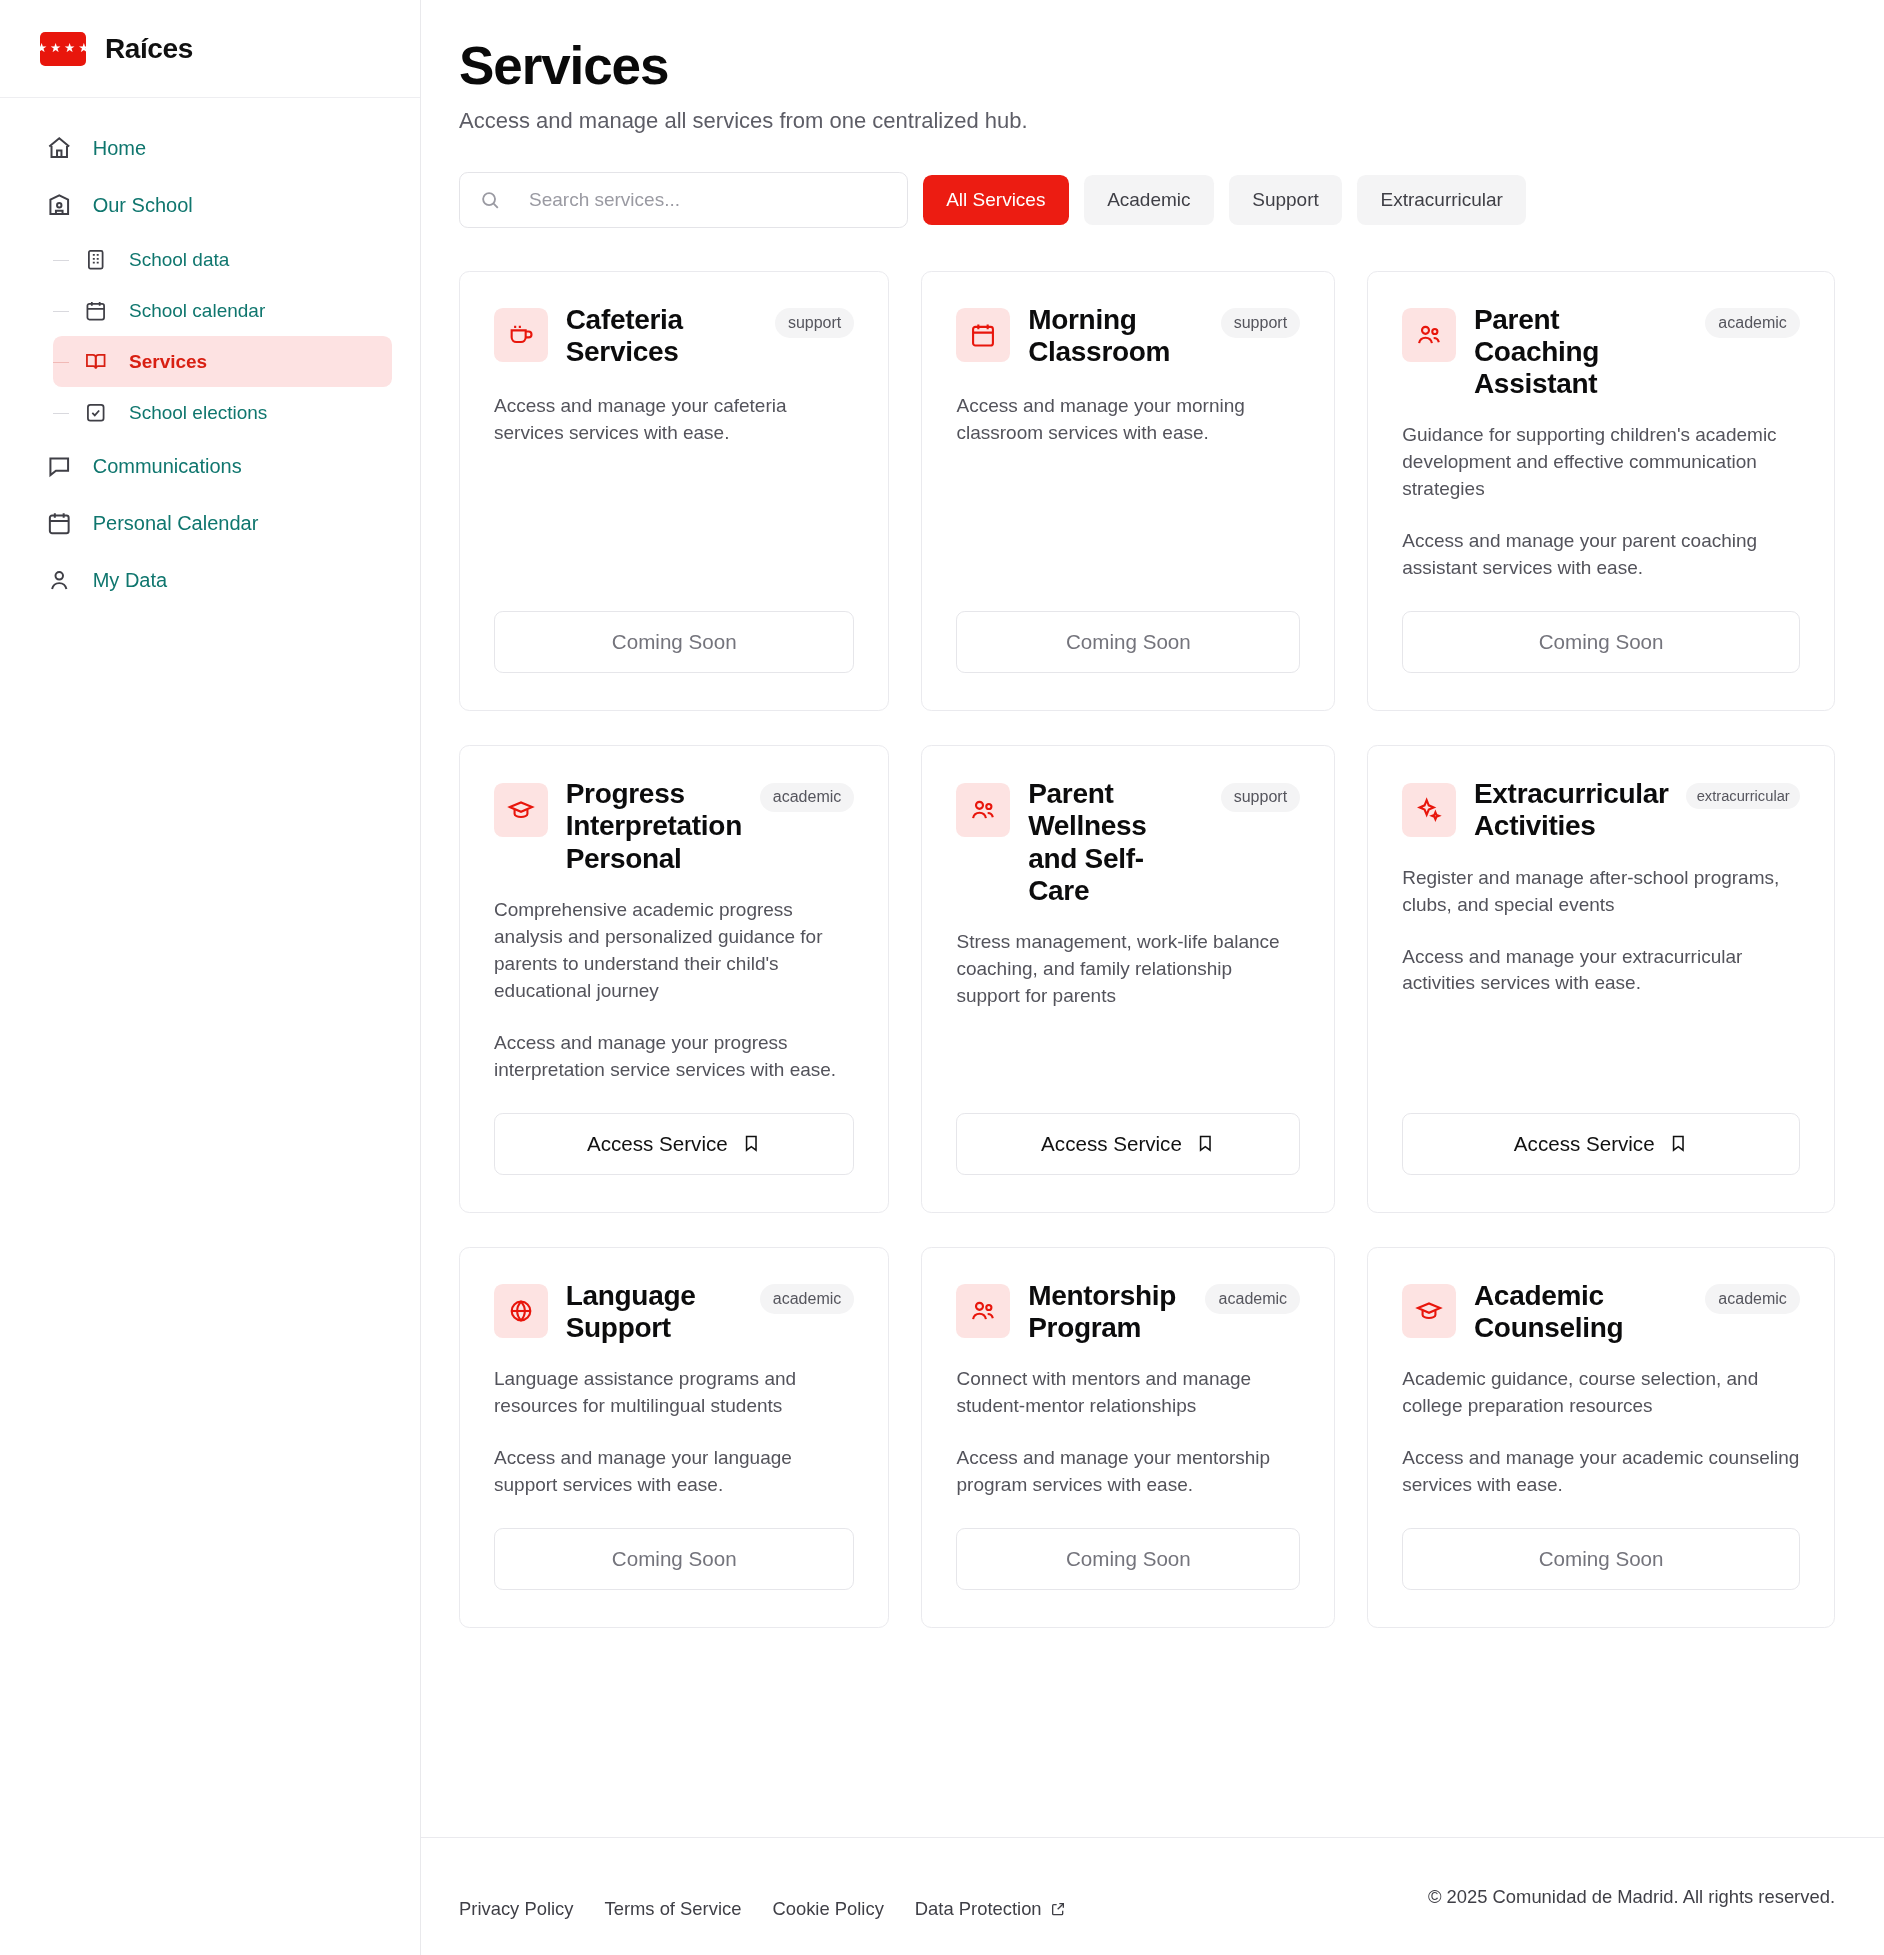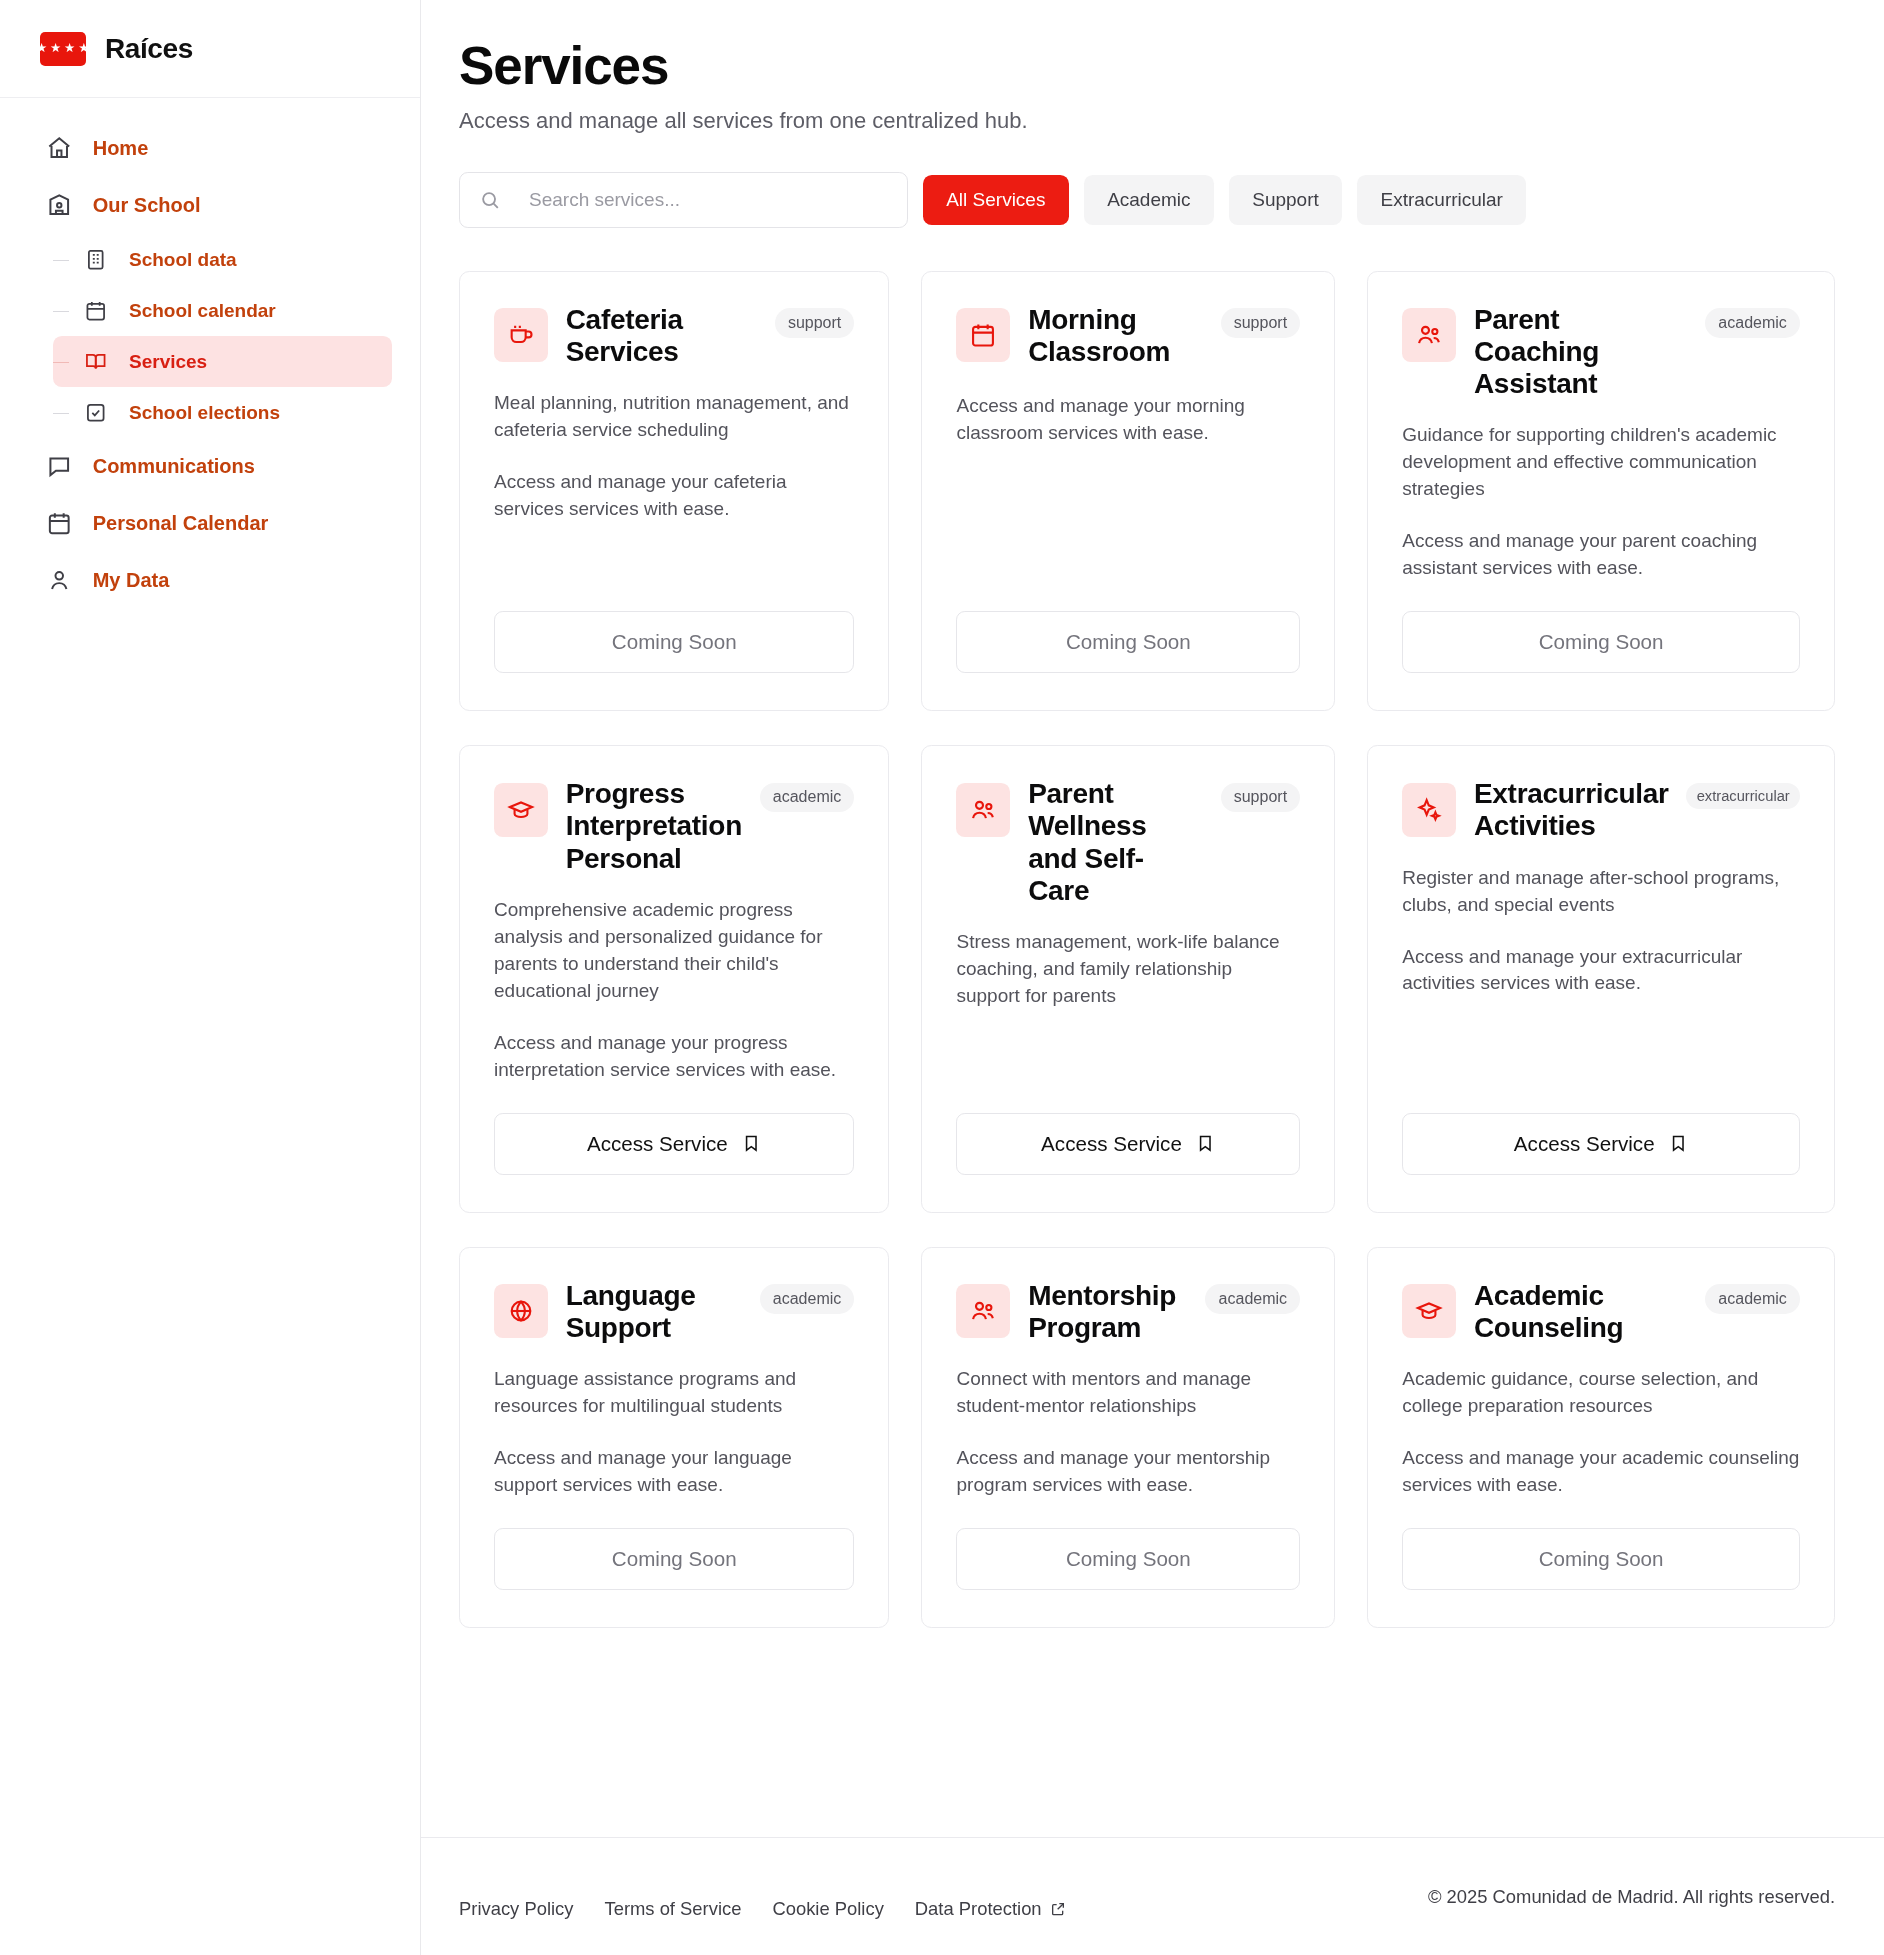--- a/index.html
+++ b/index.html
@@ -56,24 +56,23 @@
     padding: 22px 28px 0 28px;
     flex: 1 1 auto;
   }
   .nav-item {
     display: flex;
     align-items: center;
     gap: 19px;
     height: 57px;
     padding: 0 17.7px;
     border-radius: 8.8px;
-    color: #c2410c;
+    color: #0f766e;
     font-size: 20px;
     cursor: pointer;
-    font-weight: bold;
   }
   .nav-item .ico { width: 28px; height: 28px; display: flex; align-items: center; justify-content: center; color: #3f3f46; }
   .nav-sub {
     margin-left: 25px;
     border-left: 0;
     position: relative;
   }
   .nav-sub .nav-item {
     font-size: 19px;
     height: 51px;
@@ -445,21 +444,20 @@
             <div class="card-icon">
               <svg width="28" height="28" viewBox="0 0 24 24" fill="none" stroke="currentColor" stroke-width="1.8">
                   <path d="M4 8h12v6a4 4 0 0 1-4 4H8a4 4 0 0 1-4-4z"></path>
                   <path d="M16 9h2.5a2.5 2.5 0 0 1 0 5H16"></path>
                   <path d="M7 4v2M11 4v2"></path>
                 </svg>
             </div>
             <div class="card-title">Cafeteria Services</div>
             <div class="badge">support</div>
           </div>
-          <div class="card-desc">Meal planning, nutrition management, and cafeteria service scheduling</div>
           <div class="card-note">Access and manage your cafeteria services services with ease.</div>
           <div class="card-action">
             <button class="btn soon">
               <span>Coming Soon</span>
             </button>
           </div>
         </div>
 
         <div class="card">
           <div class="card-head">

